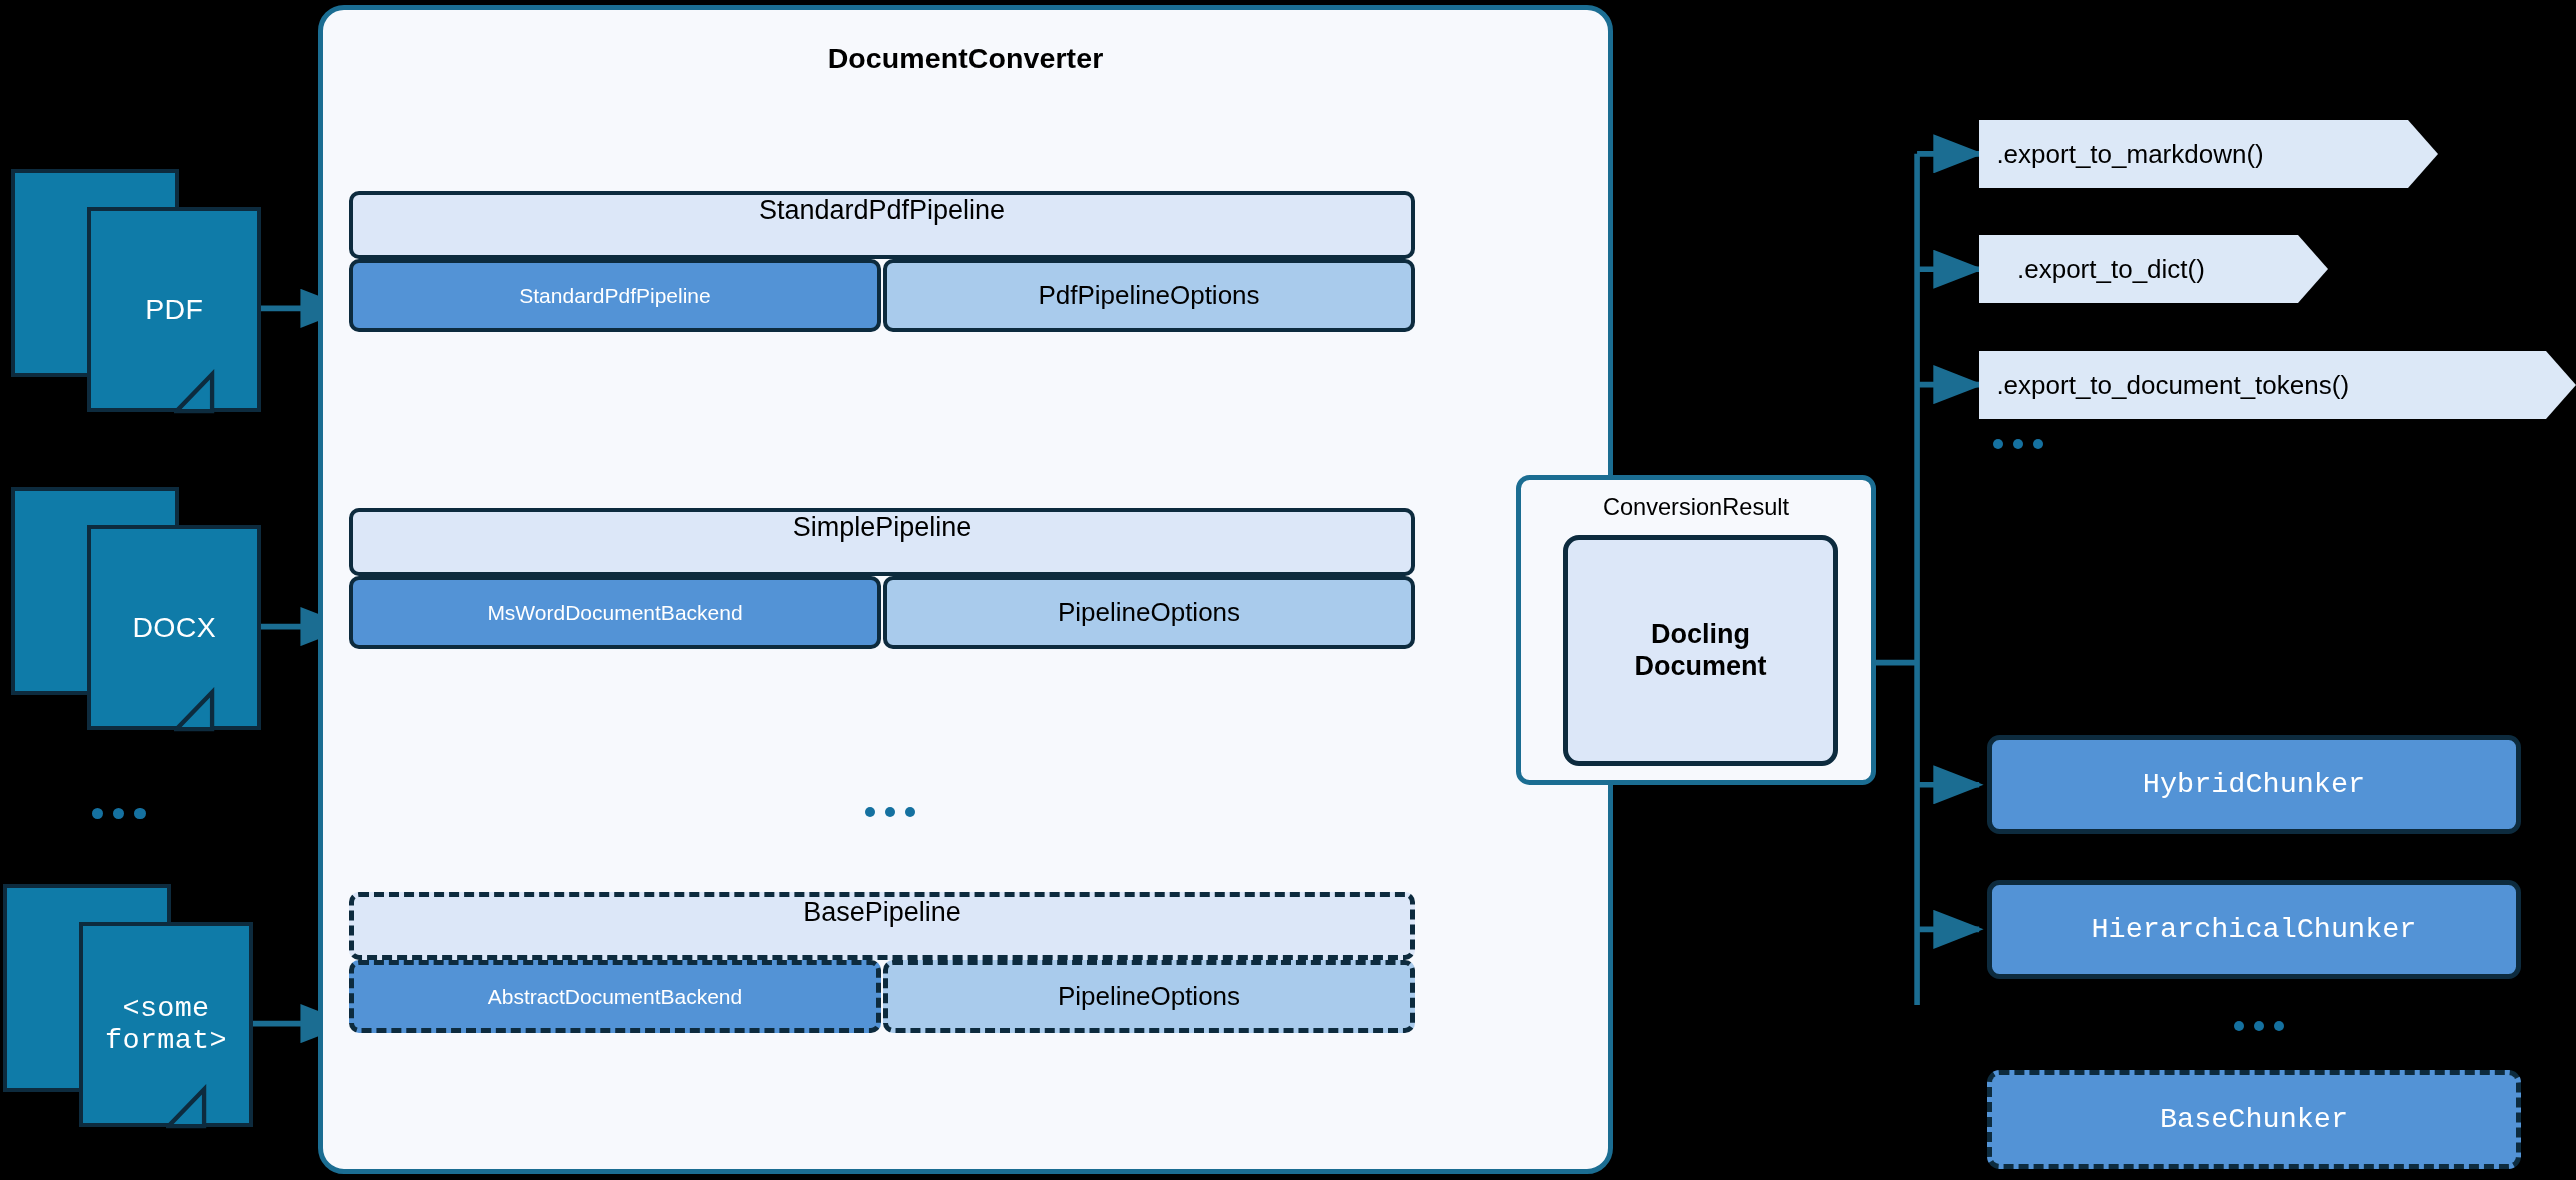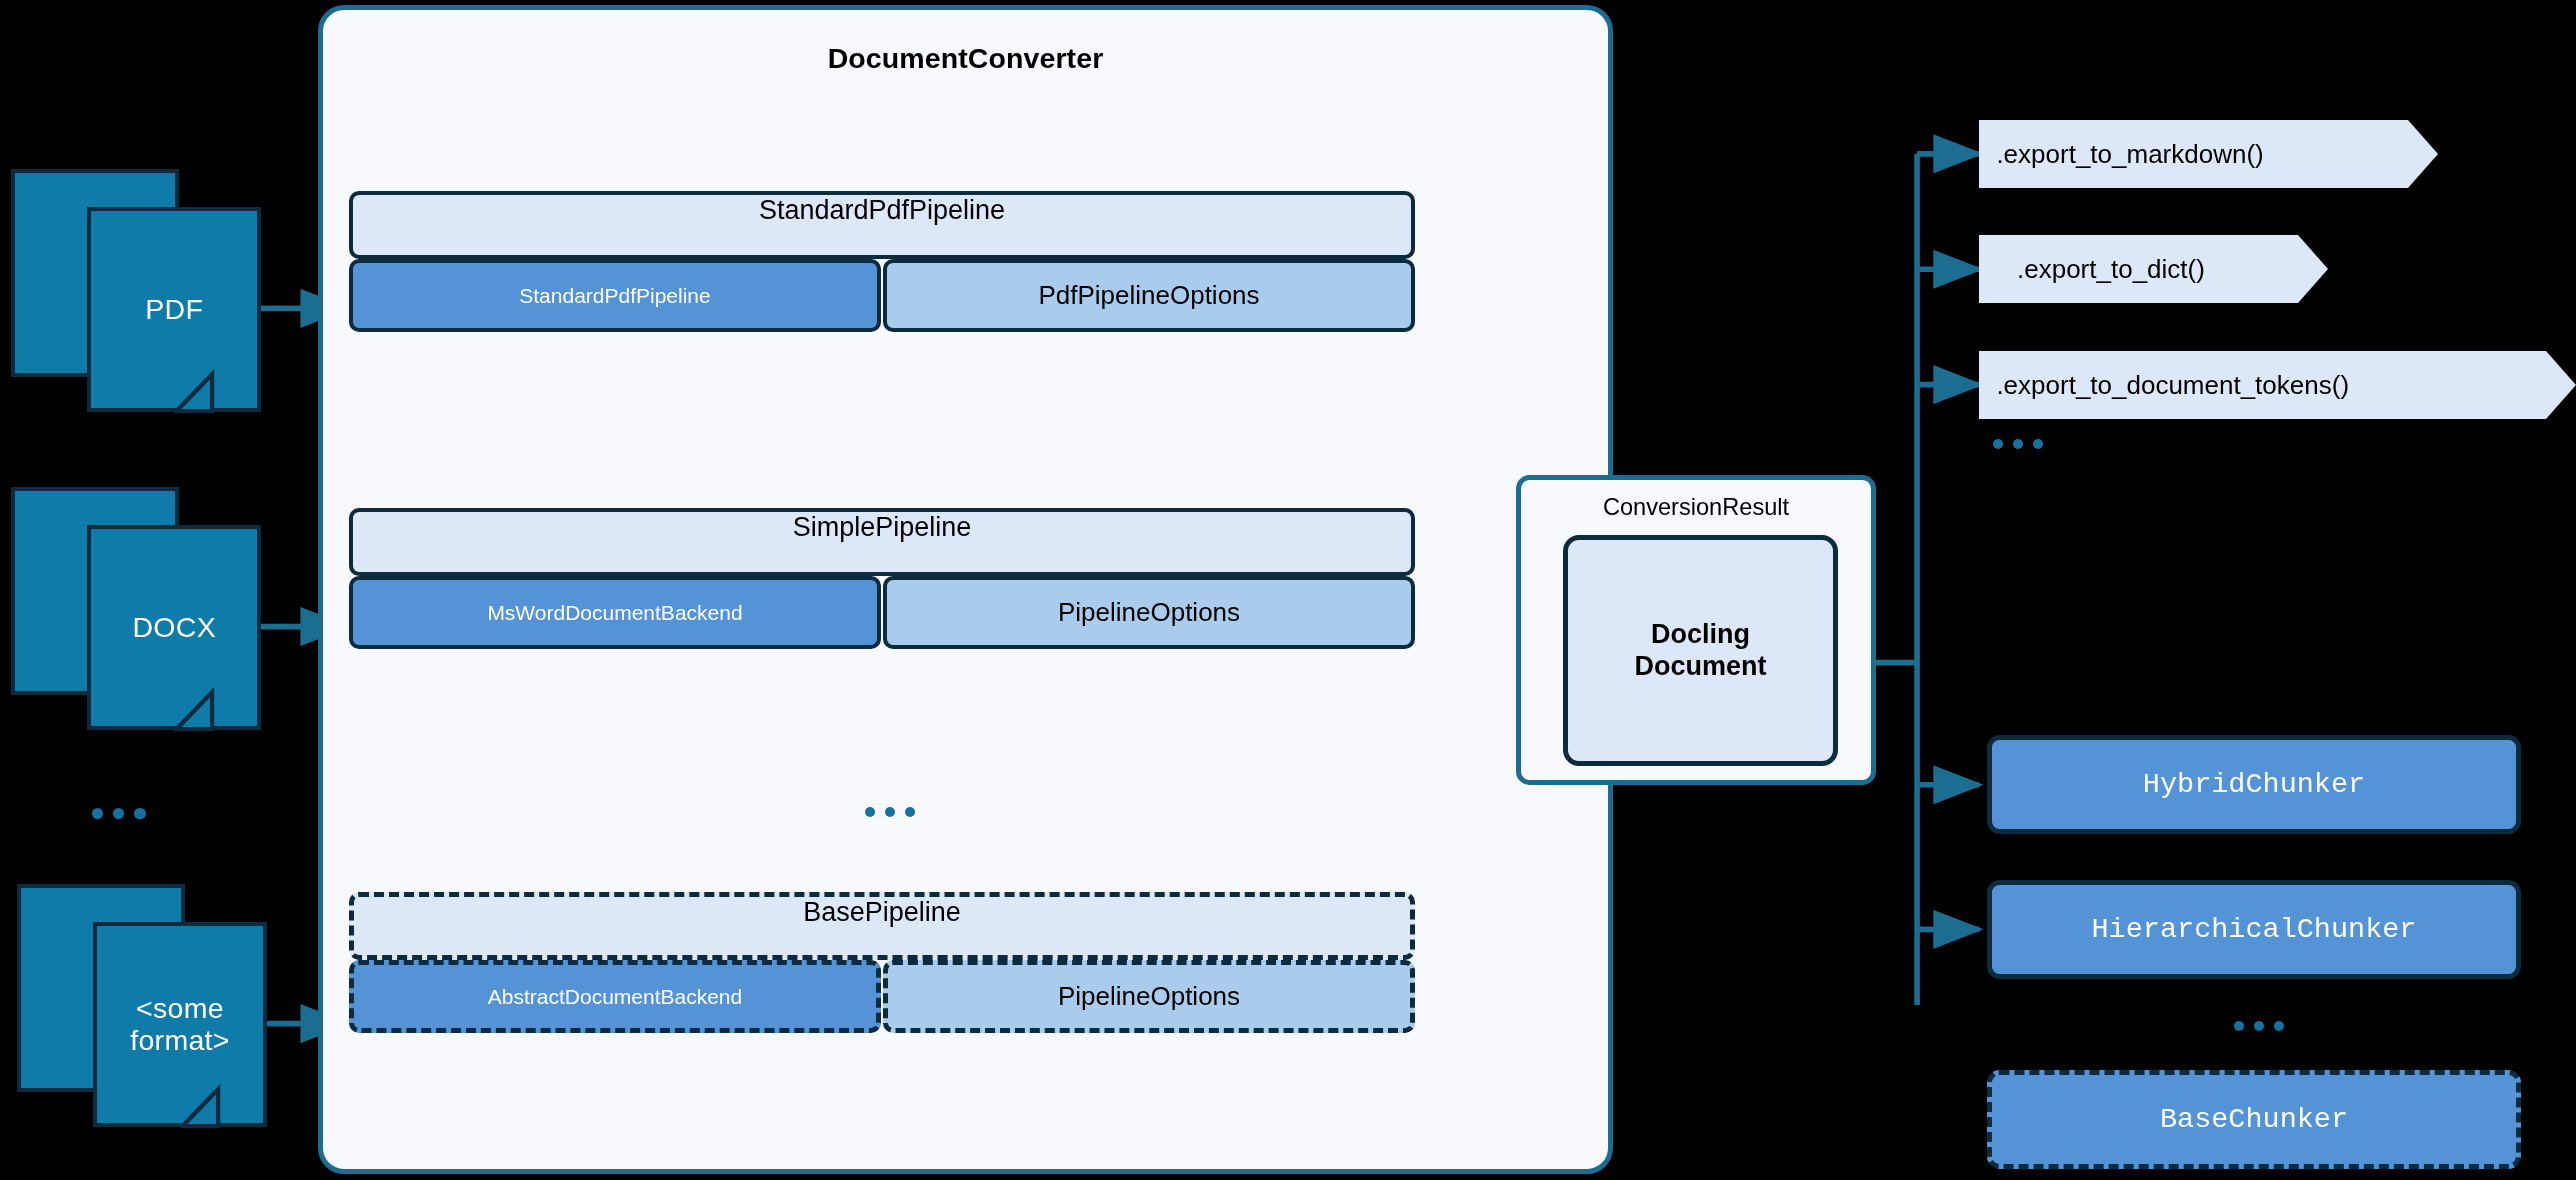--- a/index.html
+++ b/index.html
@@ -146,21 +146,21 @@
       <path d="M4,68 L62,68 L62,8 Z" fill="#0F7BA8" stroke="#0D2B3E" stroke-width="7"></path>
     </svg>
   </div>
 
   <div class="dots lg" style="left:92px;top:808px;">
     <i></i>
       <i></i>
       <i></i>
   </div>
 
-  <div class="doc-icon" style="left:17px;top:884px;width:230px;height:248px;">
+  <div class="doc-icon" style="left:3px;top:884px;width:230px;height:248px;font-family:Liberation Mono, monospace;">
     <div class="doc-back" style="width:168px;height:208px;"></div>
     <div class="doc-front" style="left:28px;top:38px;width:174px;height:205px;">
       <span class="doc-label">&lt;some
 format&gt;</span>
     </div>
     <svg class="doc-fold" style="left:163px;top:200px;" width="43" height="45" viewBox="0 0 70 72">
       <path d="M4,68 L62,68 L62,8 Z" fill="#0F7BA8" stroke="#0D2B3E" stroke-width="7"></path>
     </svg>
   </div>
 

